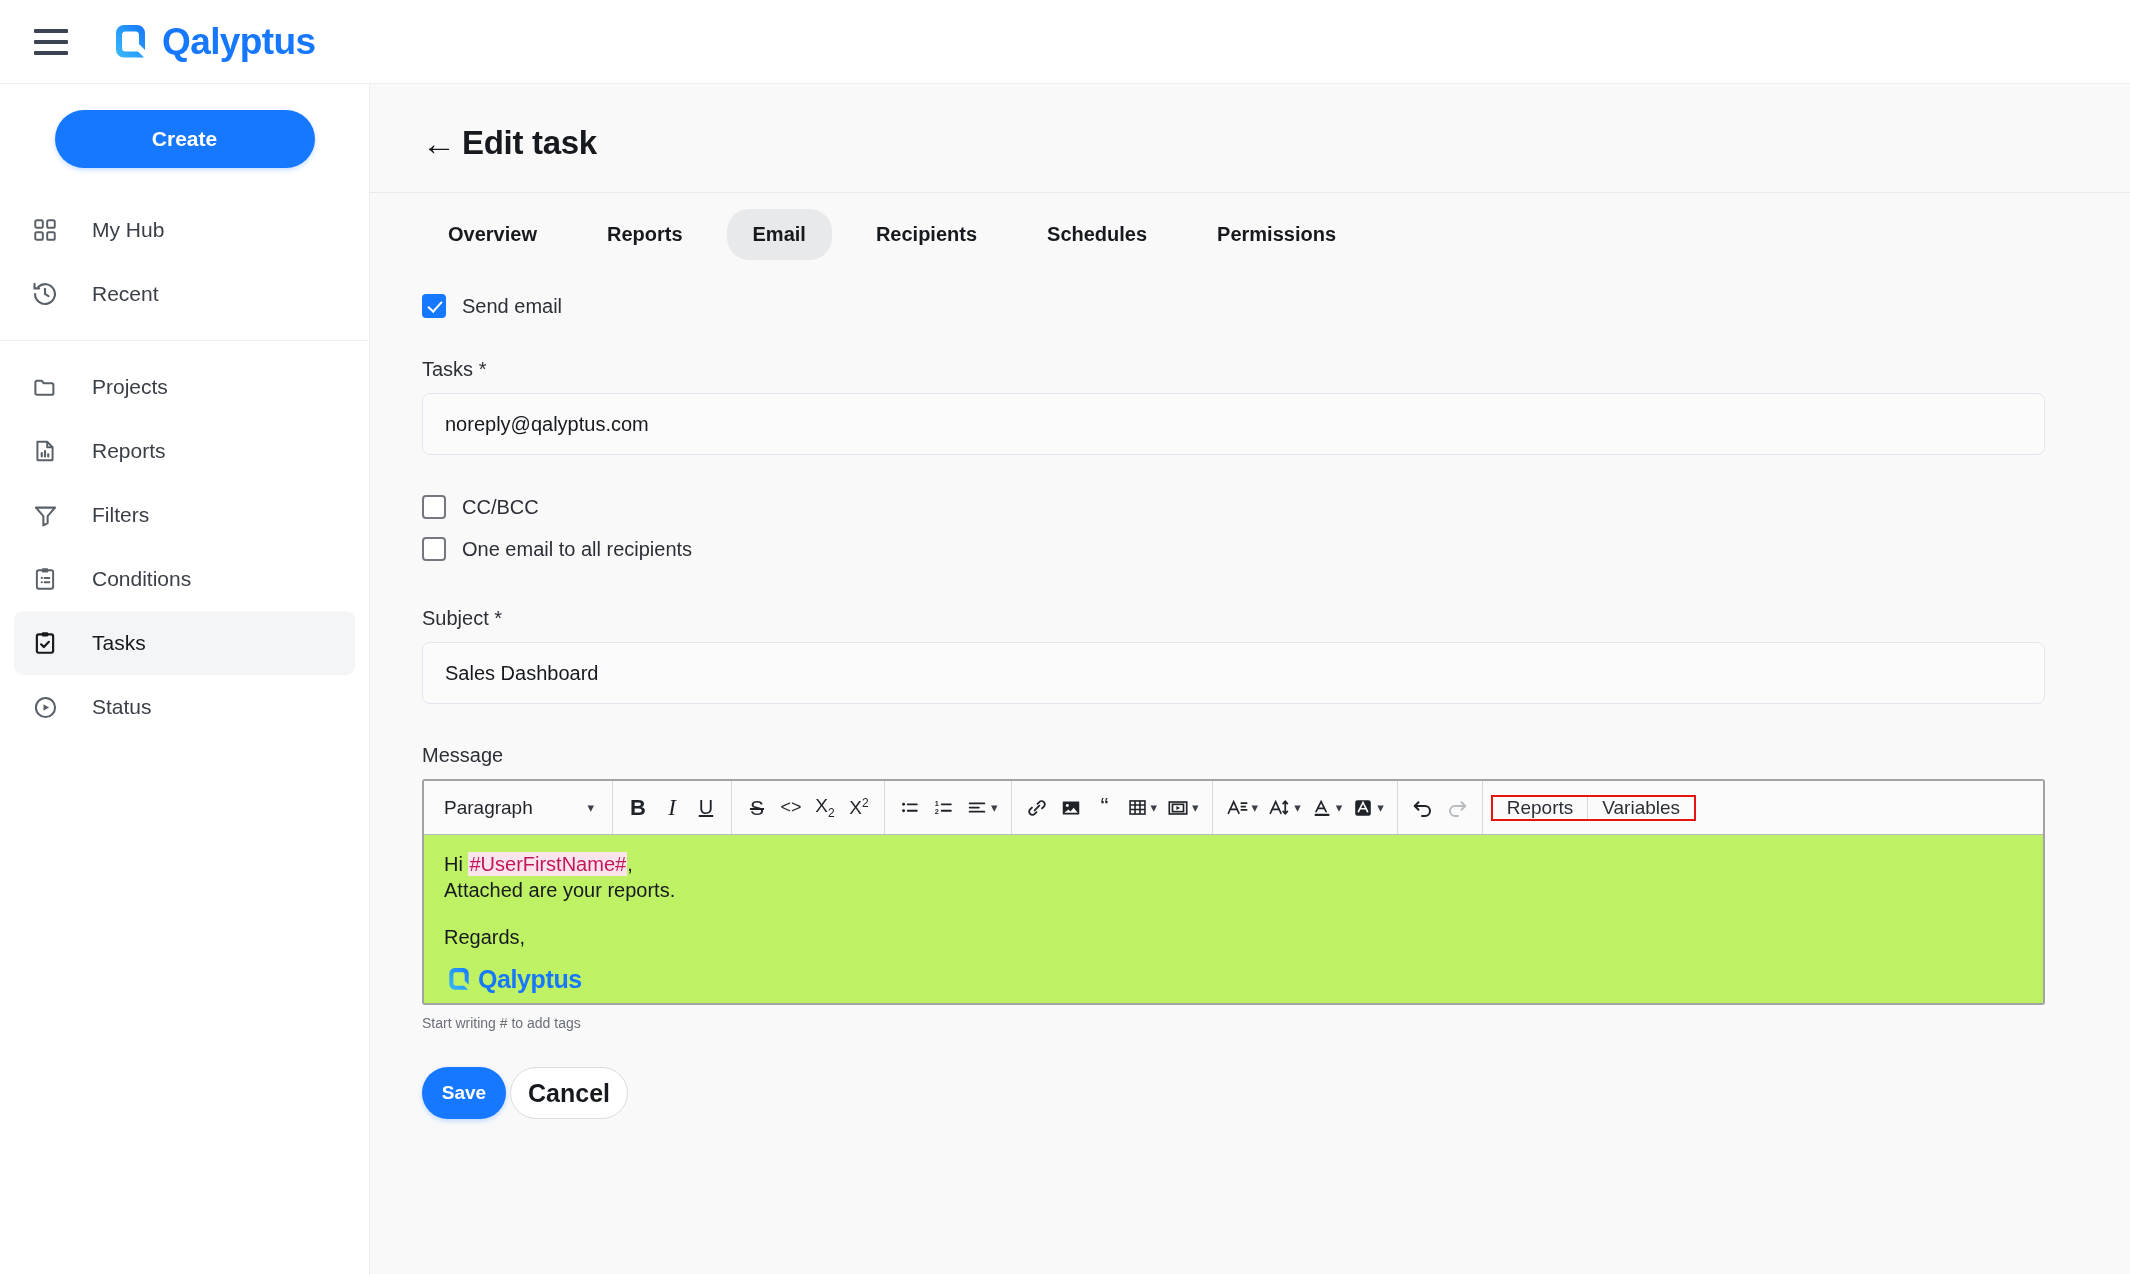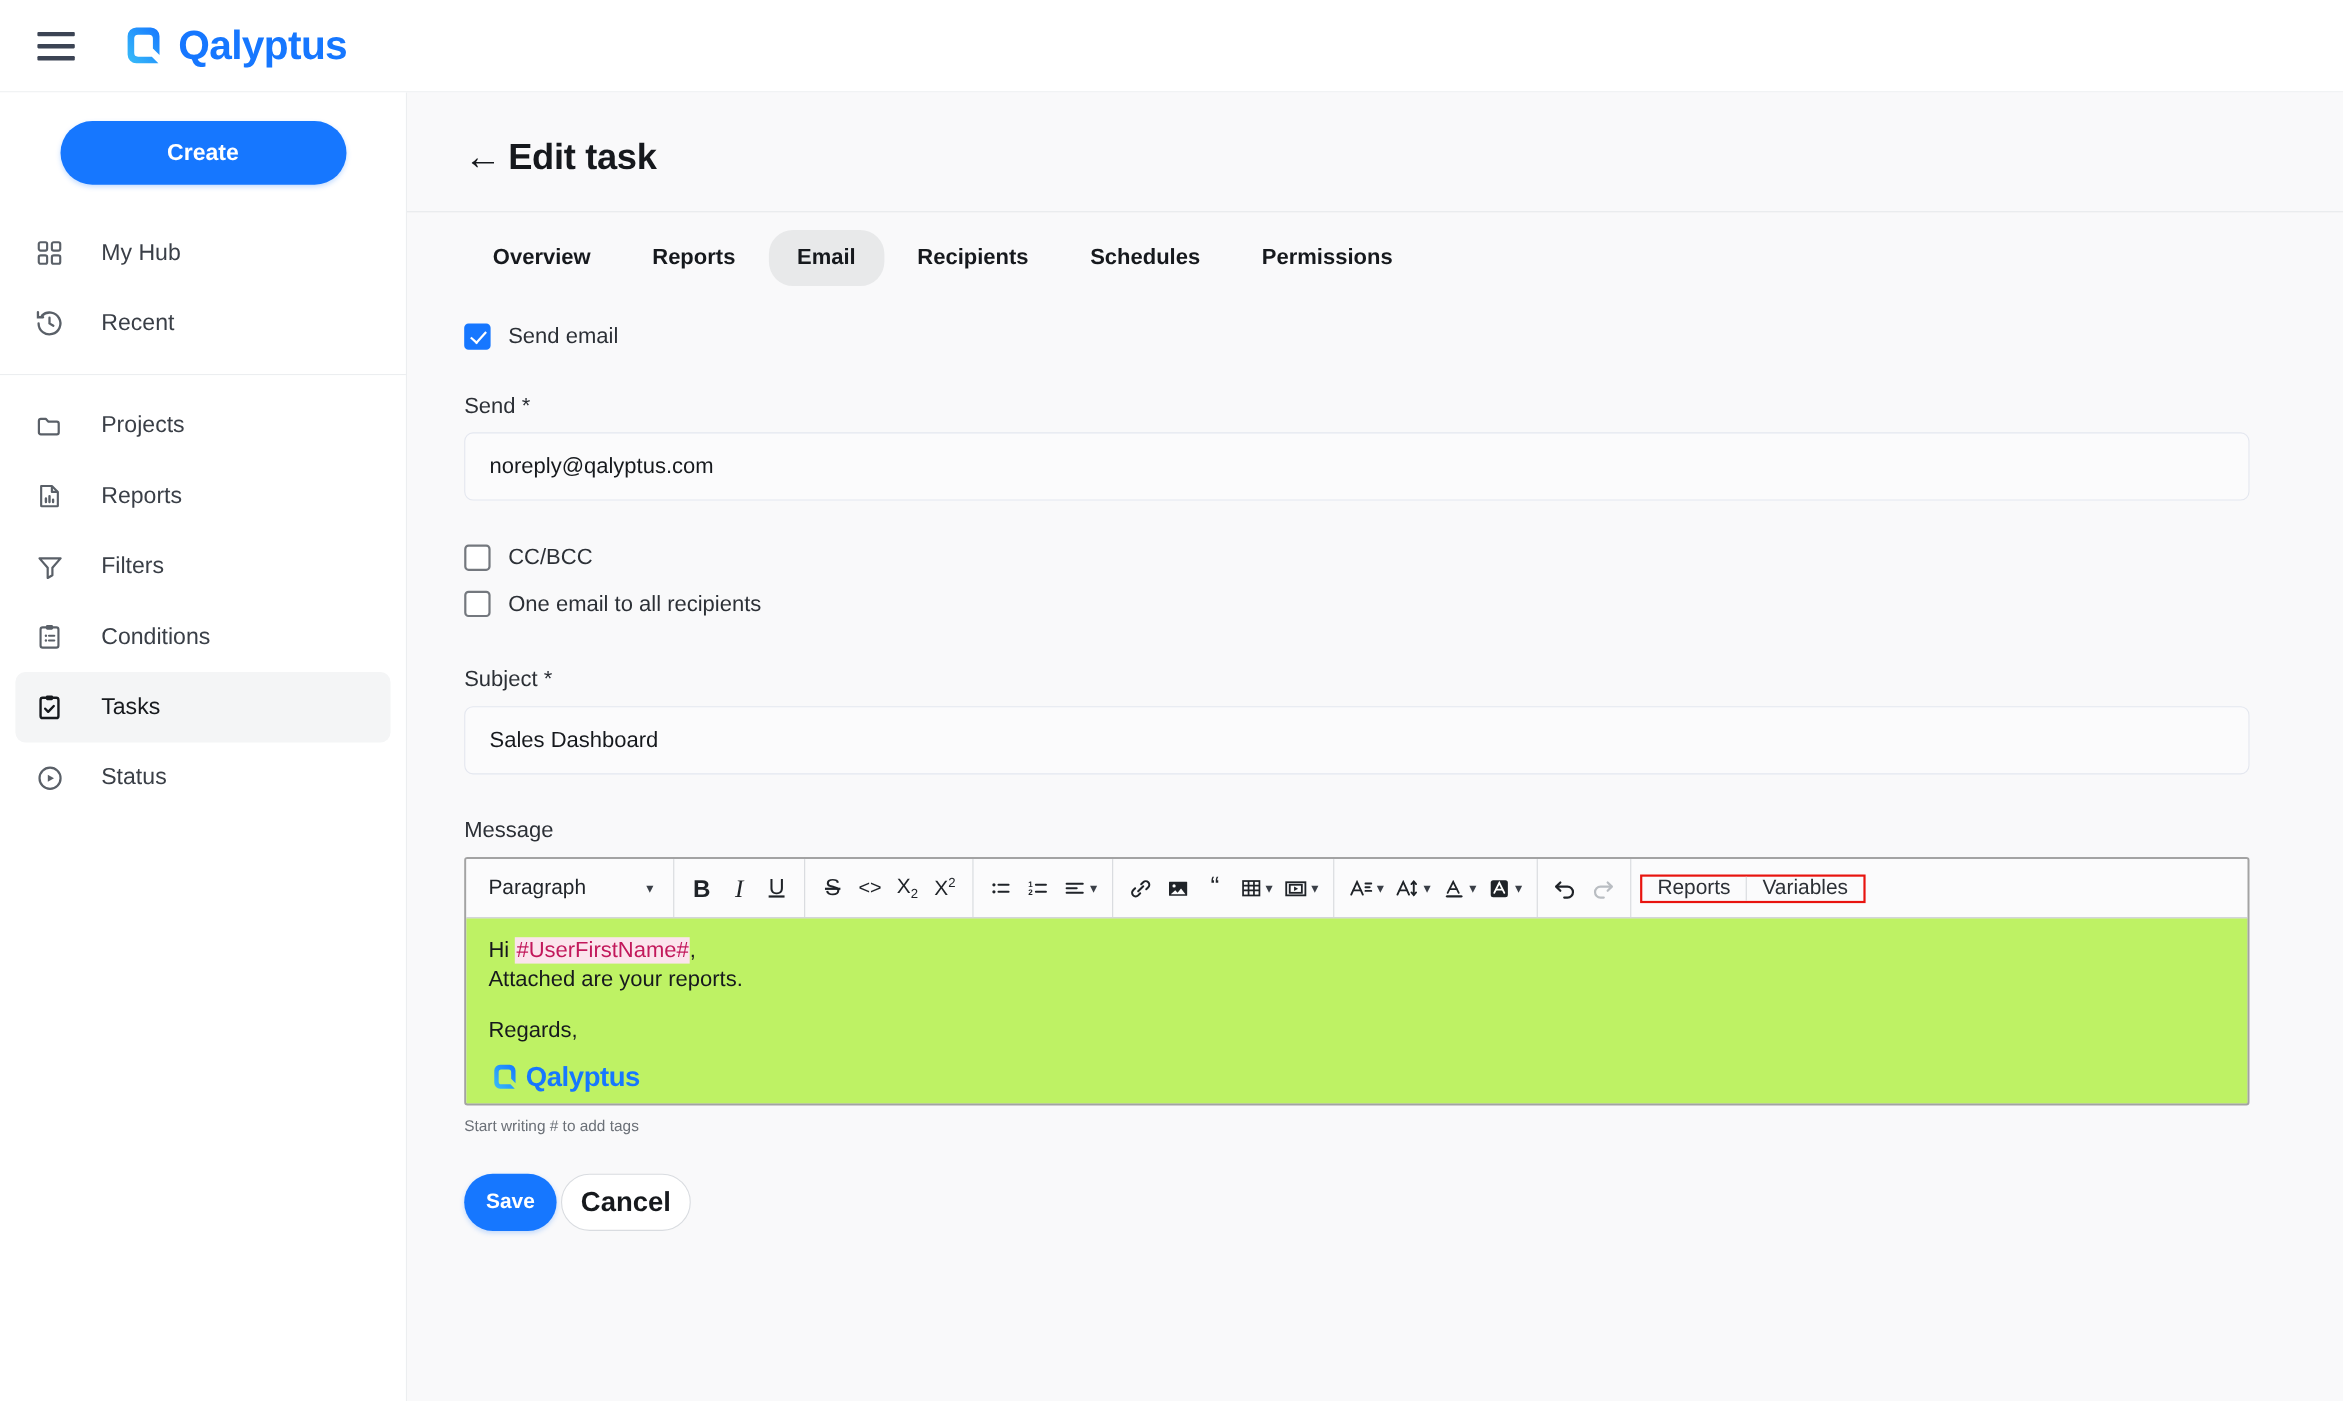--- a/index.html
+++ b/index.html
@@ -66,21 +66,21 @@
     position: absolute; top: 84px; left: 370px;
     width: 1760px; height: 1190px;
     background: #f9f9fa;
     overflow: hidden;
   }
   #page-head { padding: 40px 0 0 52px; }
   #page-title-row { display: flex; align-items: center; gap: 6px; }
   #back-arrow { font-size: 34px; color: #16191d; line-height: 1; cursor: pointer; }
   #page-title { font-size: 33px; font-weight: bold; color: #16191d; letter-spacing: -0.3px; }
   #tabs-rule { height: 1px; background: #e7e9eb; margin-top: 30px; }
-  #tabs { display: flex; padding: 16px 0 0 52px; gap: 4px; }
+  #tabs { display: flex; padding: 16px 0 0 52px; gap: 18px; }
   .tab {
     font-size: 20px; font-weight: bold; color: #16191d;
     padding: 14px 26px; border-radius: 22px; cursor: pointer;
     white-space: nowrap;
   }
   .tab.active { background: #e8e9ea; }
   
   #form { padding: 34px 0 0 426px; margin-left: -374px; }
   .row-check { display: flex; align-items: center; gap: 16px; margin-bottom: 40px; }
   .cbox {
@@ -291,21 +291,21 @@
     <div class="tab">Permissions</div>
   </div>
 
   <div id="form">
 
     <div class="row-check">
       <span class="cbox checked"></span>
       <span class="check-lbl">Send email</span>
     </div>
 
-    <div class="field-label">Send *</div>
+    <div class="field-label">Tasks *</div>
     <input class="text-input" type="text" value="noreply@qalyptus.com" style="">
     <div class="spacer-40"></div>
 
     <div class="row-check-tight">
       <span class="cbox"></span>
       <span class="check-lbl">CC/BCC</span>
     </div>
     <div class="row-check-tight">
       <span class="cbox"></span>
       <span class="check-lbl">One email to all recipients</span>

